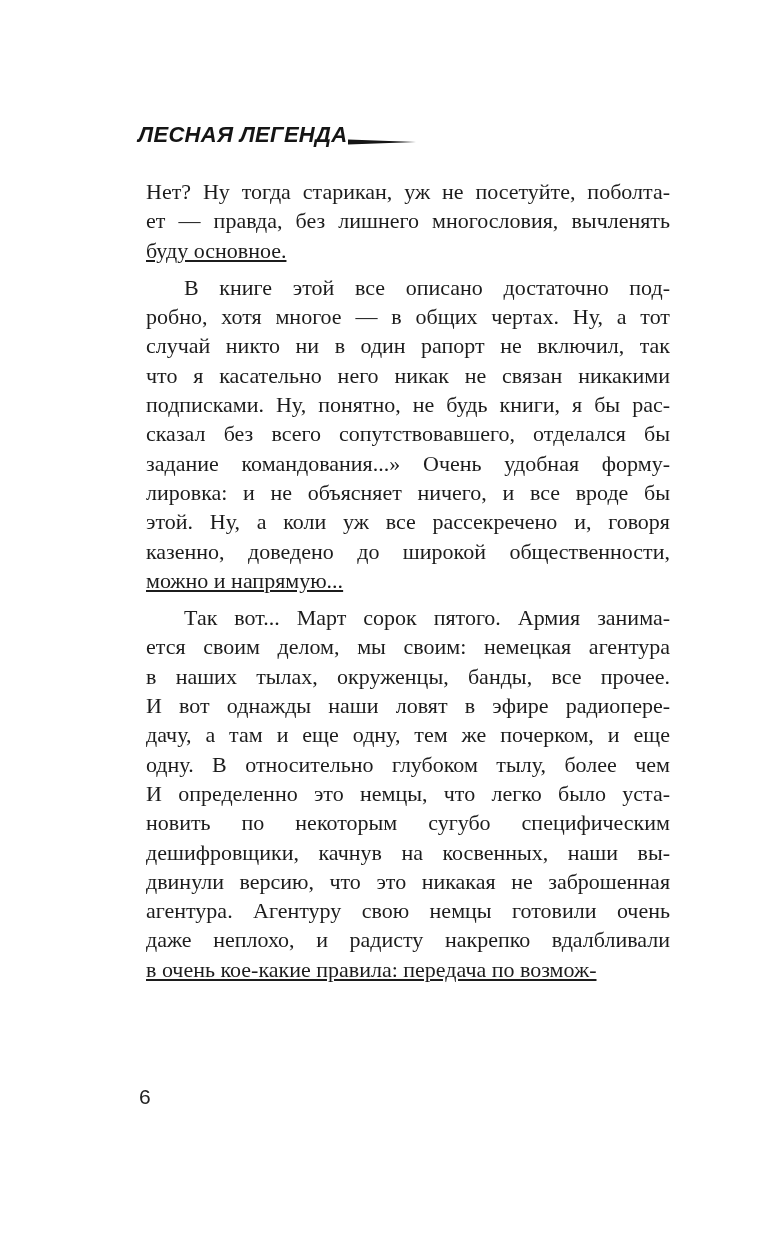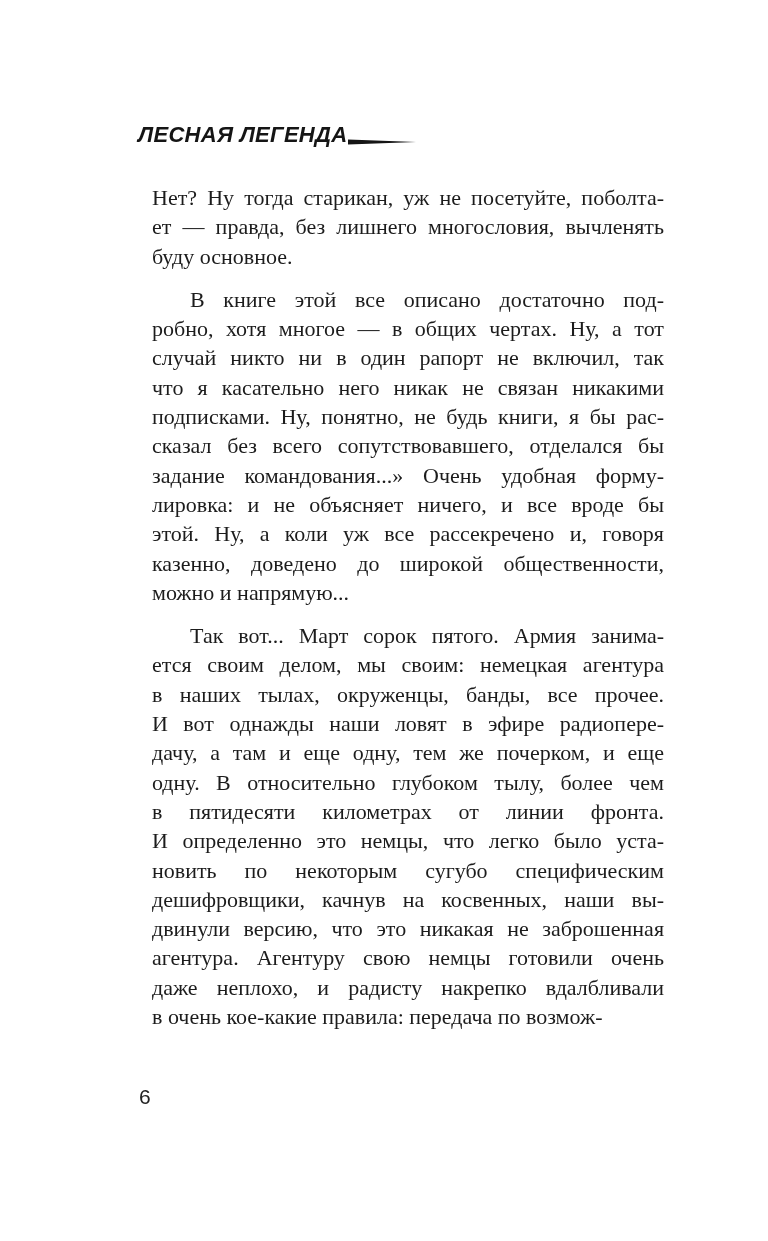--- a/index.html
+++ b/index.html
@@ -40,28 +40,29 @@
   }
   .body-text {
     position: absolute;
     left: 138px;
     top: 169px;
     width: 540px;
     font-size: 22px;
     line-height: 29.3px;
     color: #1c1c1c;
   }
-  .paragraph { margin: 14px; }
+  .paragraph { margin: 8px; }
   .line {
     text-align: justify;
     text-align-last: justify;
     white-space: normal;
   }
   .line.last {
     text-align-last: left;
+    text-decoration: underline;
   }
   .paragraph.indent .line:first-child {
     text-indent: 38px;
   }
   .page-number {
     position: absolute;
     left: 139px;
     top: 1085px;
     font-family: "Liberation Sans", sans-serif;
     font-size: 21px;
@@ -99,21 +100,20 @@
         <div class="line">казенно, доведено до широкой общественности,</div>
         <div class="line last">можно и напрямую...</div>
       </div>
       <div class="paragraph indent">
         <div class="line">Так вот... Март сорок пятого. Армия занима-</div>
         <div class="line">ется своим делом, мы своим: немецкая агентура</div>
         <div class="line">в наших тылах, окруженцы, банды, все прочее.</div>
         <div class="line">И вот однажды наши ловят в эфире радиопере-</div>
         <div class="line">дачу, а там и еще одну, тем же почерком, и еще</div>
         <div class="line">одну. В относительно глубоком тылу, более чем</div>
-        <div class="line">в пятидесяти километрах от линии фронта.</div>
         <div class="line">И определенно это немцы, что легко было уста-</div>
         <div class="line">новить по некоторым сугубо специфическим</div>
         <div class="line">дешифровщики, качнув на косвенных, наши вы-</div>
         <div class="line">двинули версию, что это никакая не заброшенная</div>
         <div class="line">агентура. Агентуру свою немцы готовили очень</div>
         <div class="line">даже неплохо, и радисту накрепко вдалбливали</div>
         <div class="line last">в очень кое-какие правила: передача по возмож-</div>
       </div>
     </div>
 

